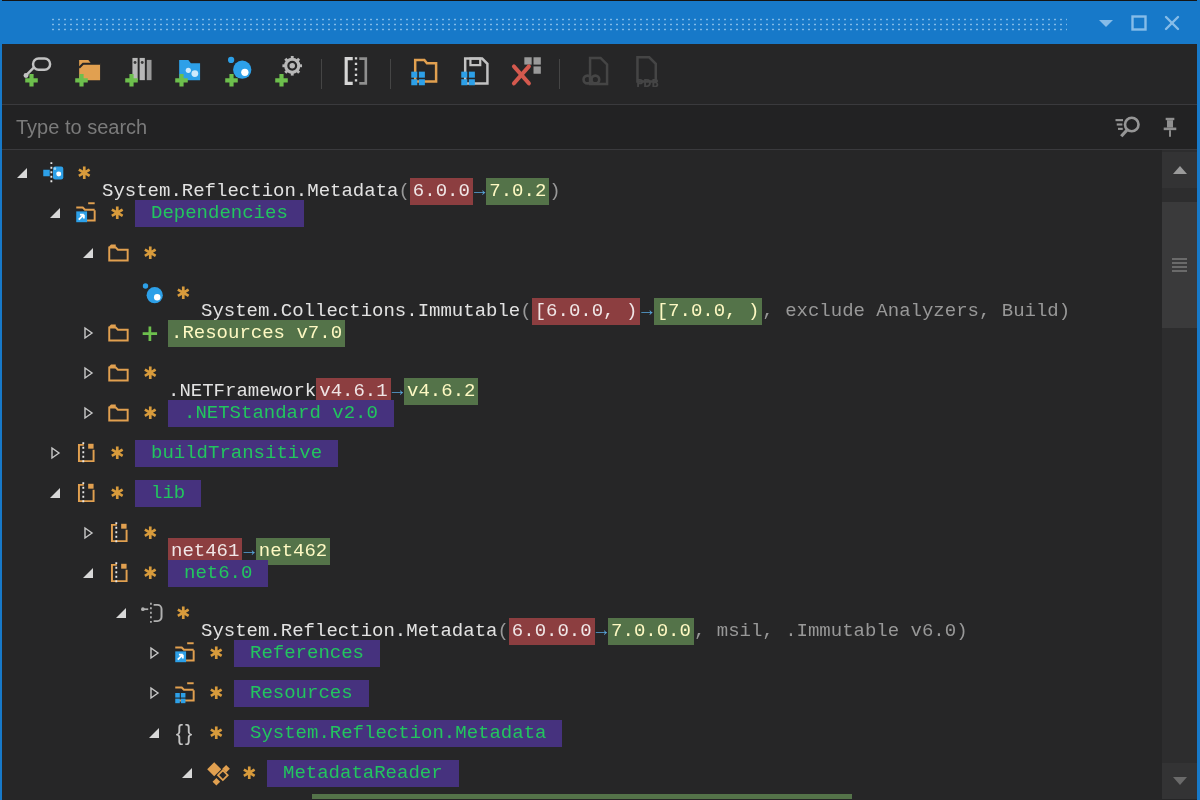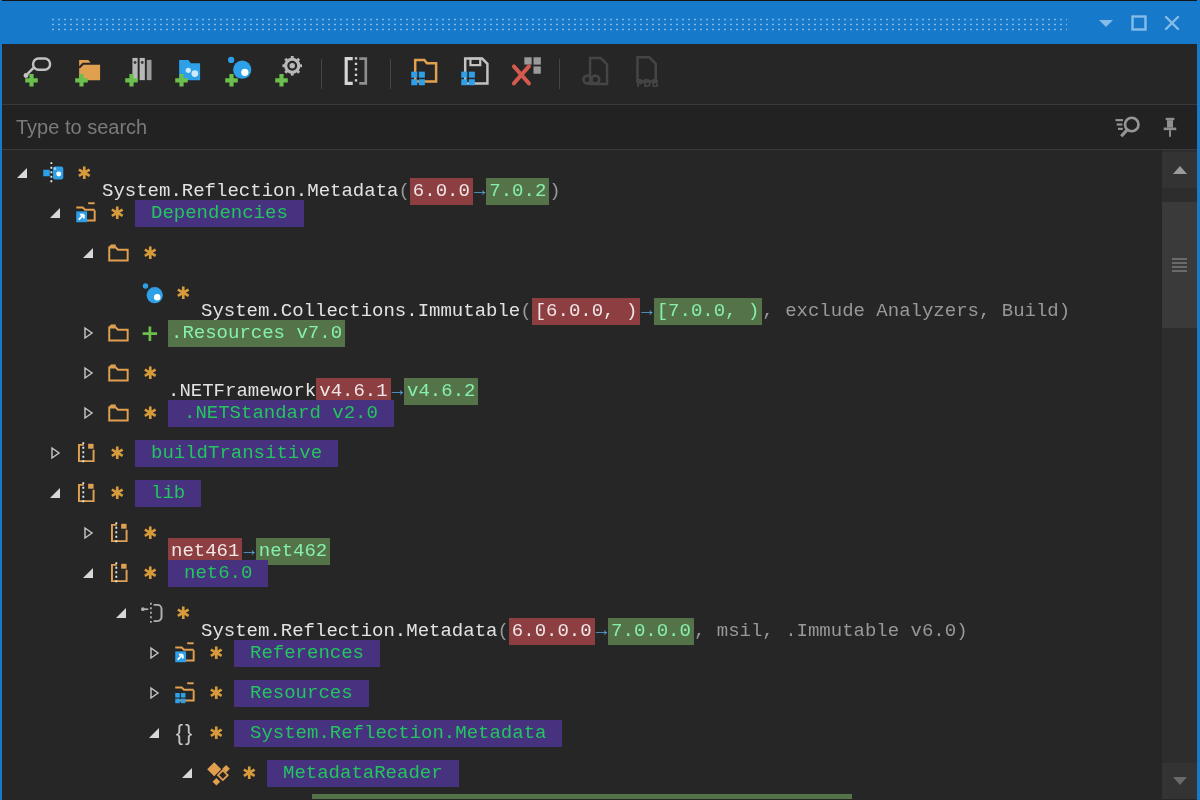--- a/index.html
+++ b/index.html
@@ -51,21 +51,21 @@
   .braces{color:#c4c4c4;font-size:22px;letter-spacing:2px;font-weight:400;}
   .marker{width:20px;margin-right:8px;text-align:center;flex:none;
     font-family:"DejaVu Sans",sans-serif;}
   .marker.star{color:var(--marker-orange);font-size:17px;}
   .marker.plus{color:var(--plus-green);font-size:23px;font-weight:bold;}
   .segs{font-size:19px;}
   .seg{display:inline-block;line-height:27px;font-family:Liberation Mono, monospace;}
   .seg-name{color:var(--name-text);}
   .seg-detail{color:var(--detail-text);}
   .seg-red{background:var(--red);color:#f0e6e6;padding:0 3px;margin-top:37px;}
-  .seg-green{background:var(--green);color:#86efac;padding:0 3px;}
+  .seg-green{background:var(--green);color:#fef9c3;padding:0 3px;}
   .seg-purple{background:var(--purple);color:#22c55e;padding:0 16px;}
   .seg-arrow{color:var(--arrow);padding:0 1px;}
   .partial-row{position:absolute;left:310px;top:644px;width:540px;height:5px;background:var(--green);}
   
   .scrollbar{position:absolute;top:0;right:0;width:35px;height:649px;background:#2d2d2e;}
   .sb-up,.sb-down{position:absolute;left:0;width:35px;height:36px;
     display:flex;align-items:center;justify-content:center;background:#333334;}
   .sb-up{top:2px;} .sb-down{bottom:0;}
   .sb-thumb{position:absolute;left:0;top:52px;width:35px;height:126px;background:#3a3a3b;
     display:flex;align-items:center;justify-content:center;}

